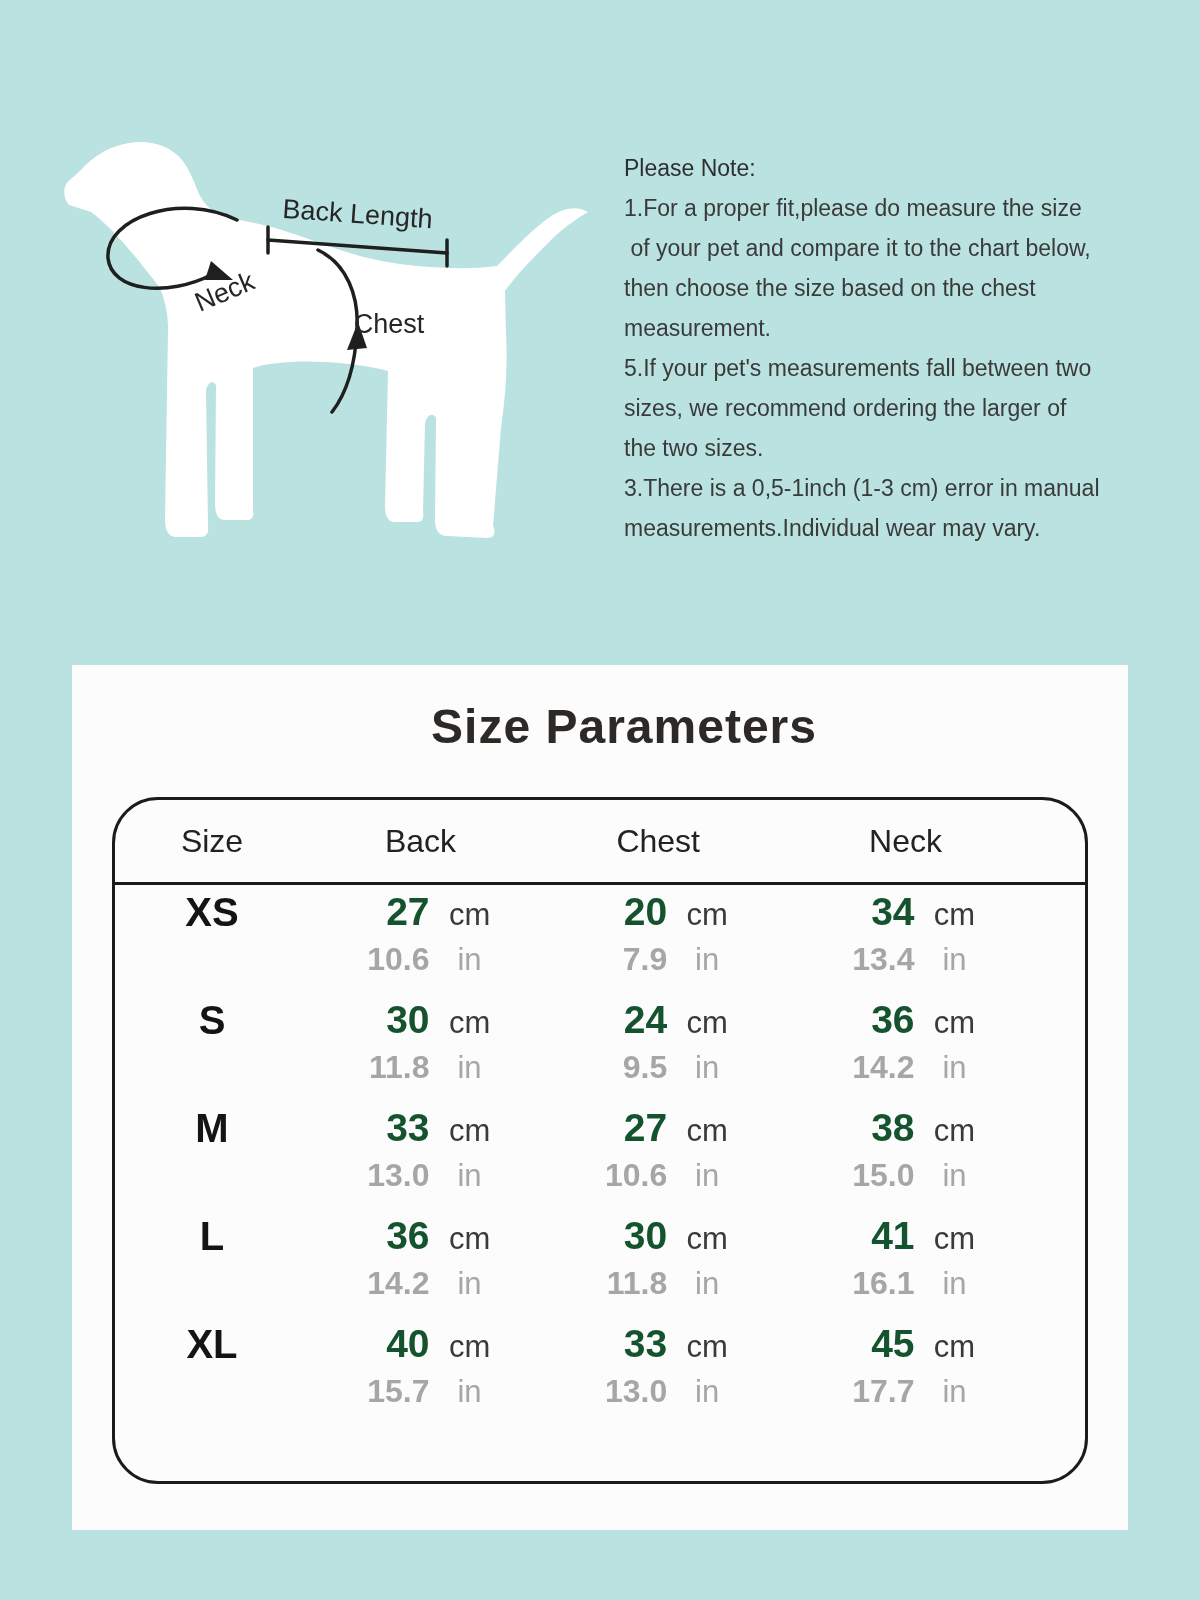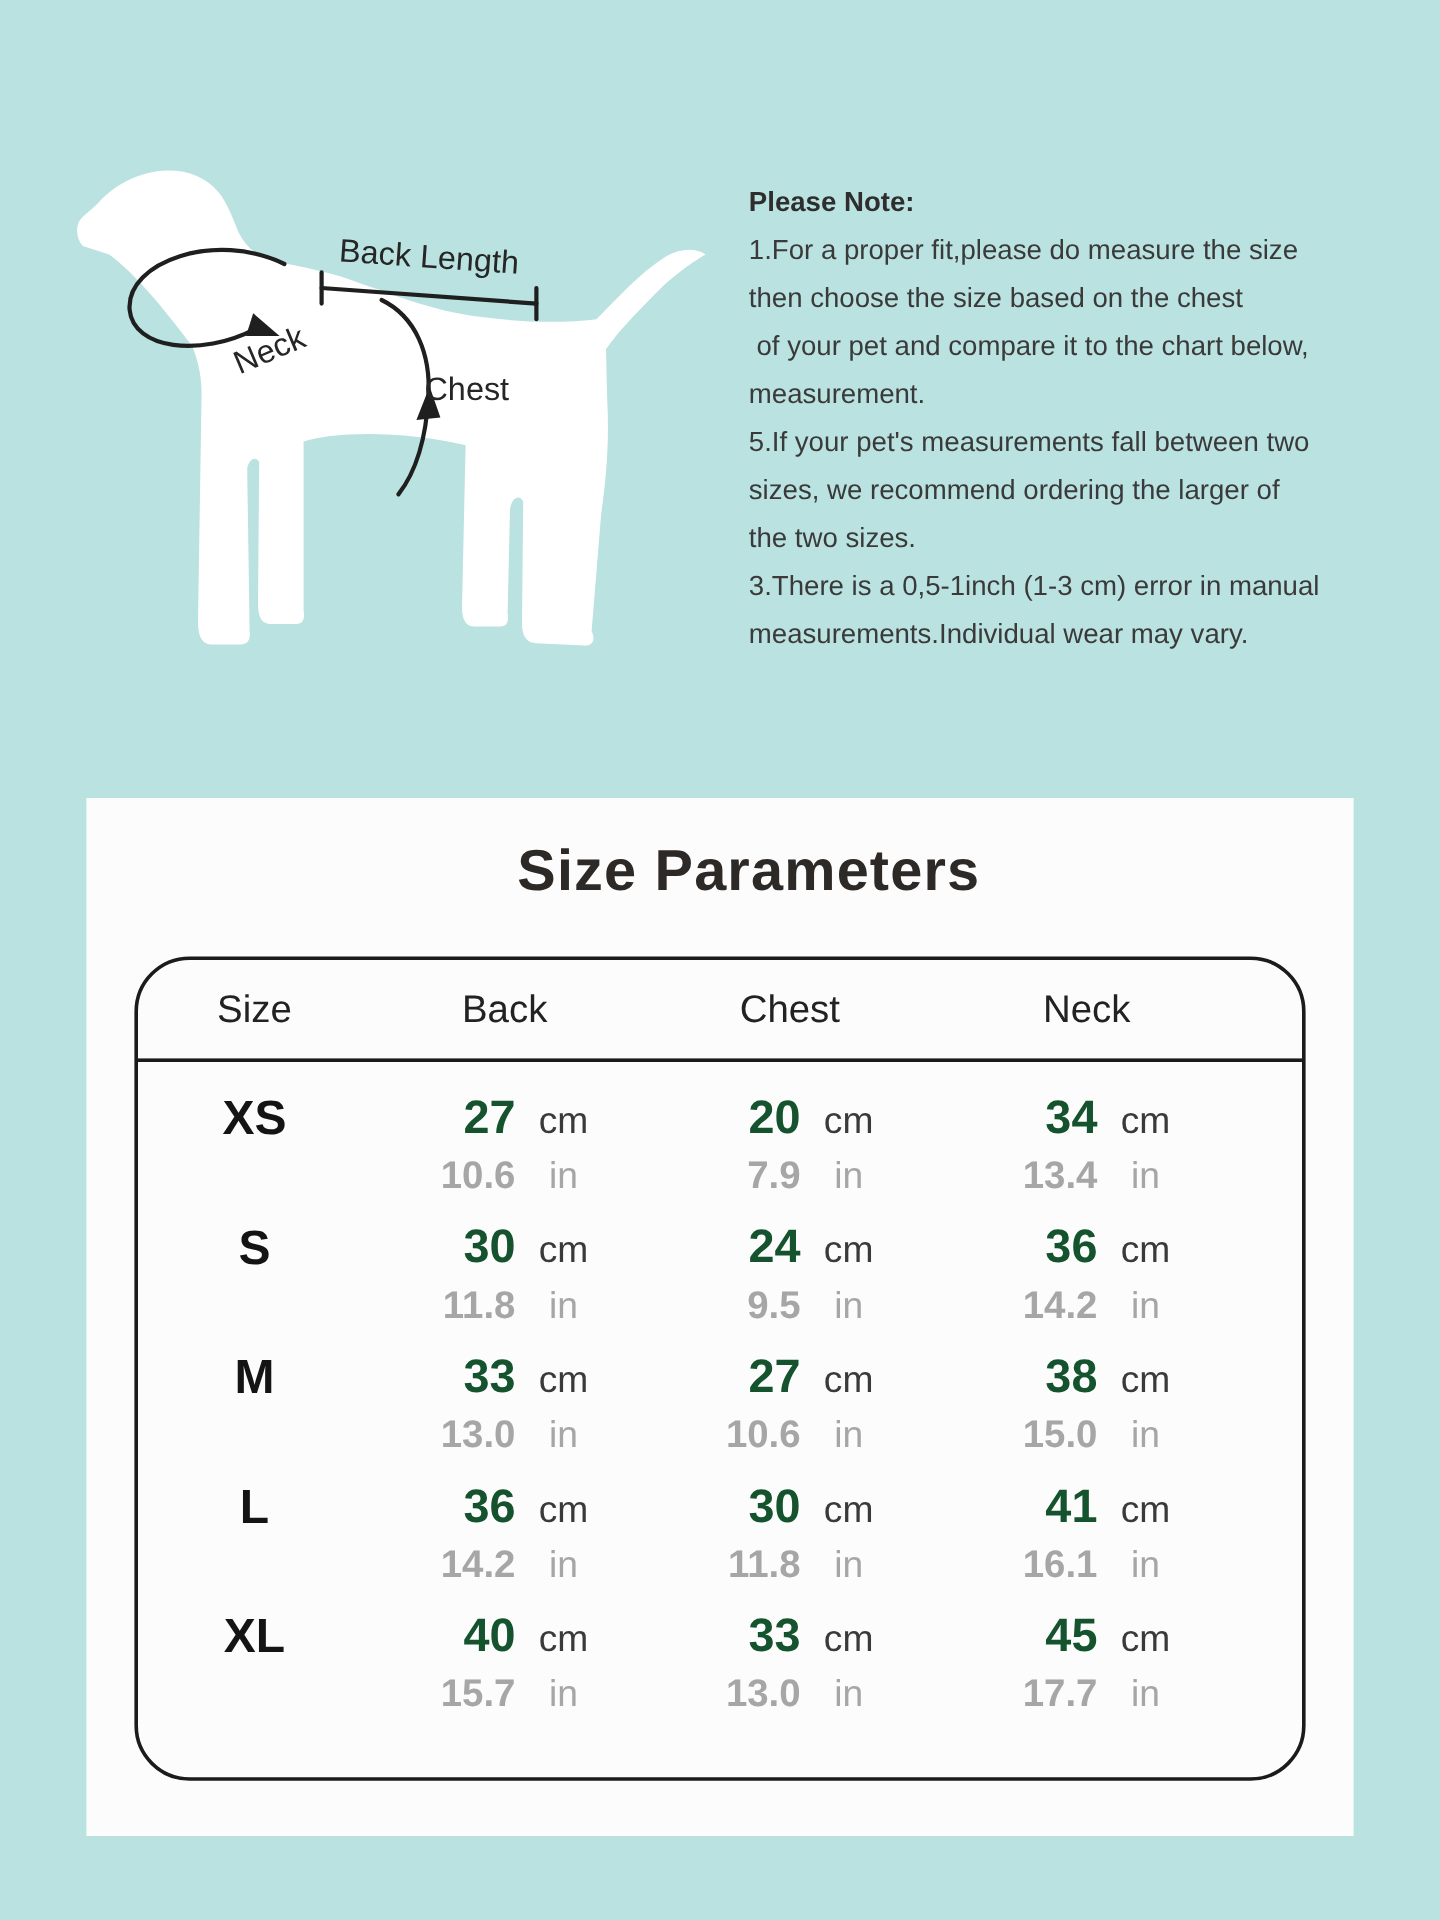--- a/index.html
+++ b/index.html
@@ -9,21 +9,21 @@
     font-family:"Liberation Sans", sans-serif;
     position:relative;
     overflow:hidden;
   }
   
   .diagram{position:absolute;left:55px;top:128px;width:545px;height:432px;}
   .note{
     position:absolute;left:624px;top:148px;width:540px;
     color:#3a3a3a;font-size:23px;line-height:40px;
   }
-  .note-title{font-weight:bold;color:#2e2e2e;}
+  .note-title{font-weight:normal;color:#2e2e2e;}
   .note-line{white-space:pre;}
   
   .card{
     position:absolute;left:72px;top:665px;width:1056px;height:865px;
     background:#fcfcfc;
   }
   .card-title{
     margin-top:34px;height:56px;line-height:56px;
     text-align:center;font-size:48px;font-weight:bold;
     color:#2d2926;letter-spacing:1px;padding-left:48px;
@@ -34,21 +34,21 @@
     box-sizing:border-box;
     overflow:hidden;
   }
   .thead{
     display:grid;grid-template-columns:20% 23% 26% 25% 6%;
     align-items:center;height:82px;
     border-bottom:3px solid #1b1b1b;
     font-size:32px;color:#222;
   }
   .thead .th{text-align:center;}
-  .tbody{padding-top:20px;}
+  .tbody{}
   .trow{
     display:grid;grid-template-columns:20% 23% 26% 25% 6%;
     height:108px;
   }
   .cell{text-align:center;}
   .line1{height:54px;line-height:54px;white-space:nowrap;}
   .line2{height:46px;line-height:40px;white-space:nowrap;}
   .size-letter{font-size:40px;font-weight:bold;color:#141414;}
   .val{display:inline-block;min-width:84px;text-align:right;
        font-size:39px;font-weight:bold;color:#14532d;}
@@ -122,22 +122,22 @@
 
     <text x="302" y="95" text-anchor="middle" font-size="27" fill="#262626" transform="rotate(4 302 95)">Back Length</text>
     <text x="173" y="172" text-anchor="middle" font-size="27" fill="#262626" transform="rotate(-23 173 172)">Neck</text>
     <text x="334" y="205" text-anchor="middle" font-size="27" fill="#262626">Chest</text>
   </svg>
 </div>
 
 <div class="note">
   <div class="note-title">Please Note:</div>
   <div class="note-line">1.For a proper fit,please do measure the size</div>
+  <div class="note-line"> of your pet and compare it to the chart below,</div>
   <div class="note-line">then choose the size based on the chest</div>
-  <div class="note-line"> of your pet and compare it to the chart below,</div>
   <div class="note-line">measurement.</div>
   <div class="note-line">5.If your pet's measurements fall between two</div>
   <div class="note-line">sizes, we recommend ordering the larger of</div>
   <div class="note-line">the two sizes.</div>
   <div class="note-line">3.There is a 0,5-1inch (1-3 cm) error in manual</div>
   <div class="note-line">measurements.Individual wear may vary.</div>
 </div>
 
 <div class="card">
   <div class="card-title">Size Parameters</div>

